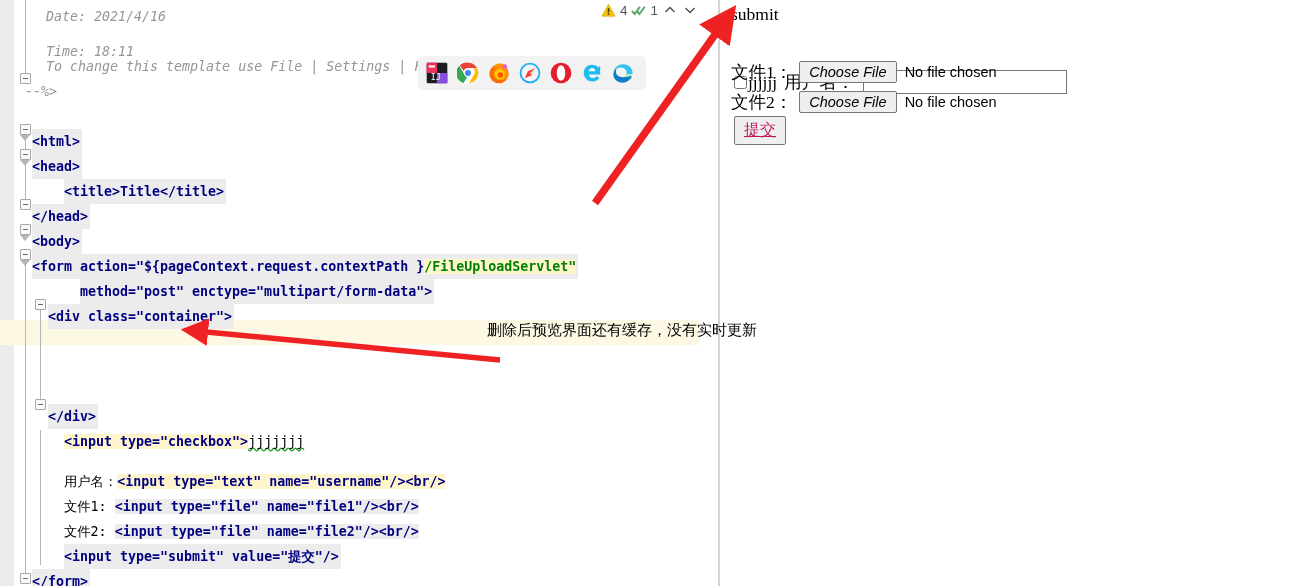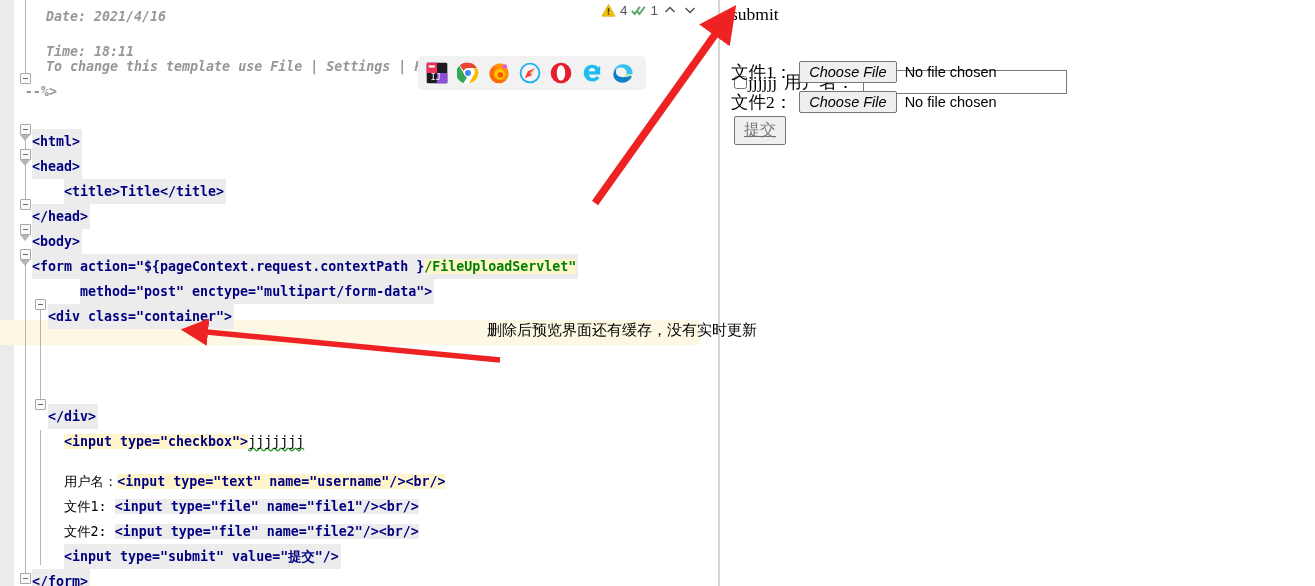--- a/index.html
+++ b/index.html
@@ -30,21 +30,21 @@
     position:absolute;left:0;top:0;width:700px;height:586px;
     font-family:"DejaVu Sans Mono","Liberation Mono",monospace;
     font-size:13.3px;
     line-height:25px;
     white-space:pre;
     color:#000;
   }
   .ln{position:absolute;left:0;height:25px;white-space:pre;}
 
   
-  .c-comment{color:#969696;font-style:italic;font-weight:bold;}
+  .c-comment{color:#969696;font-style:italic;}
   .c-tag{color:#000080;font-weight:bold;}
   .c-plain{color:#000000;}
   .c-dir{color:#000080;font-weight:bold;}
   .hl-bg{background:#ececec;}
   .hl-yellow{background:#fff5cc;}
   .hl-path{background:#fdf6cd;color:#008000;font-weight:bold;}
   .squiggle{
     text-decoration:underline;
     text-decoration-color:#2aa02a;
     text-decoration-style:wavy;
@@ -149,21 +149,21 @@
     padding:2px 9px;margin-left:7px;border-radius:2px;color:#000;font-style:italic;
   }
   .filetxt{
     font-family:"Liberation Sans",sans-serif;font-size:14.5px;
     margin-left:8px;color:#000;
   }
   #pv-submit{
     position:absolute;left:12px;top:116px;
     font-family:"Liberation Serif",serif;font-size:16px;
     background:#efefef;border:1px solid #767676;border-radius:2px;
-    padding:3px 9px;color:#737373;text-decoration:underline;
+    padding:3px 9px;color:#be185d;text-decoration:underline;
   }
 
   
   #annot-text{
     position:absolute;left:487px;top:321px;
     font-family:"DejaVu Sans","Liberation Sans",sans-serif;
     font-size:15px;color:#000;white-space:nowrap;z-index:40;
   }
   svg.arrow{position:absolute;left:0;top:0;width:1315px;height:586px;
     pointer-events:none;z-index:30;}

